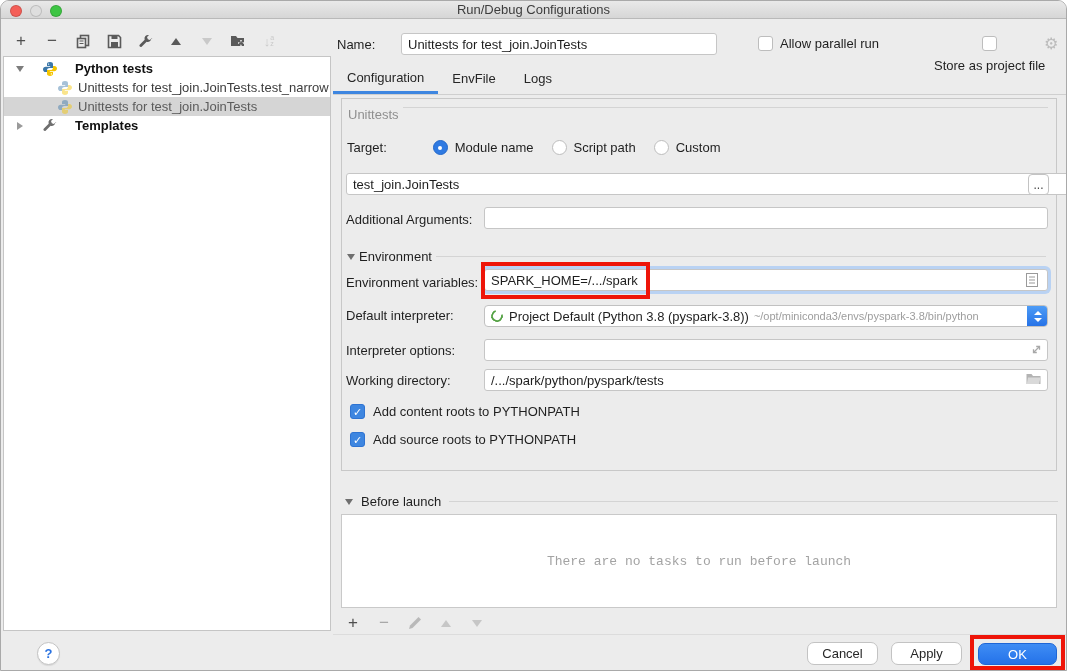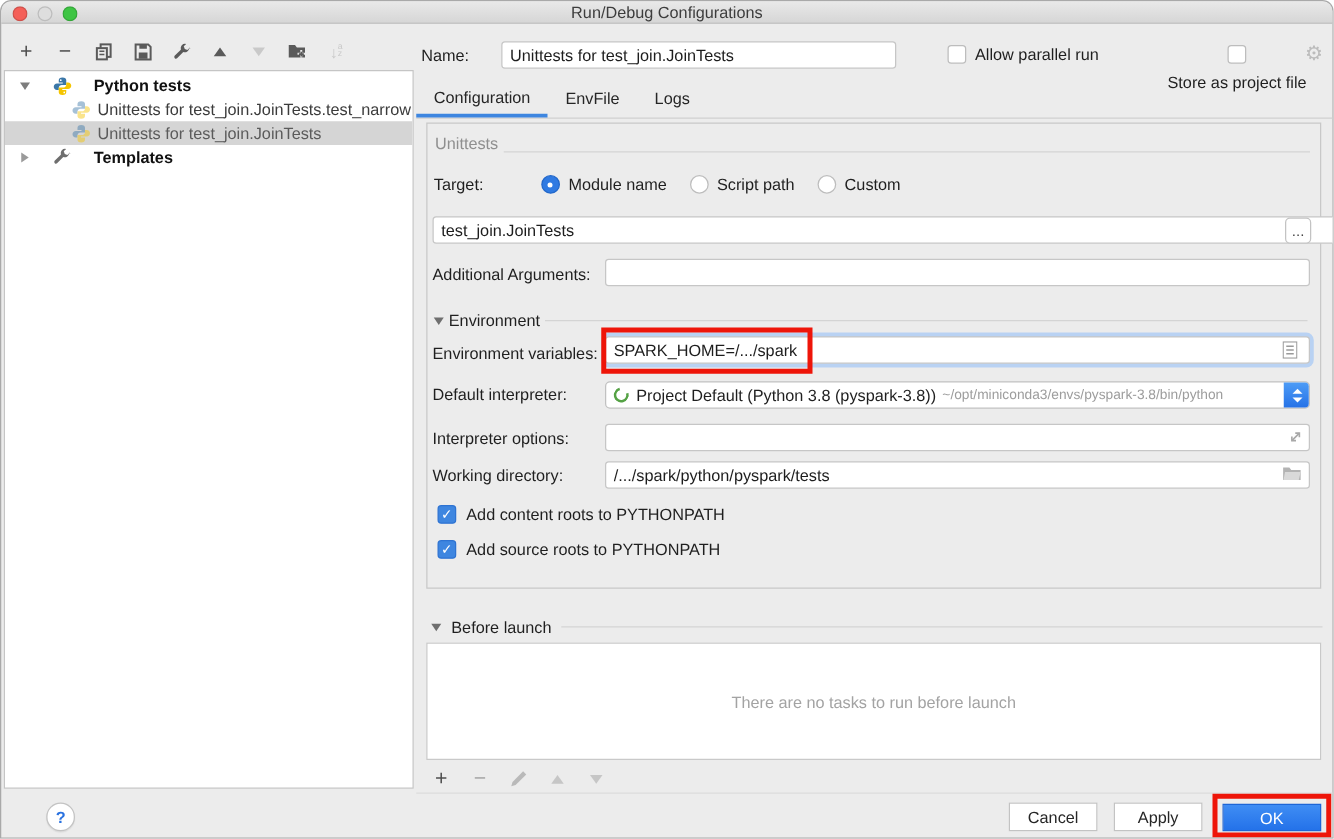--- a/index.html
+++ b/index.html
@@ -57,21 +57,21 @@
   .cbbox { width:15px; height:15px; border:1px solid #bdbdbd; border-radius:3px; background:#fff; flex:0 0 auto; }
   .cbbox.on { background:#3e86e0; border-color:#2e73d2; color:#fff; font-size:11px; line-height:14px; text-align:center; }
   .cb1 { left:421px; } .cb2 { left:597px;flex-direction:column; }
   .gear { position:absolute; left:707px; top:3px; color:#bcbcbc; font-size:16px; line-height:16px; }
 
   .tabs { position:absolute; left:0; top:44px; right:0; height:27px; border-bottom:1px solid #cfcfcf; display:flex; align-items:flex-end; }
   .tab { padding:0 14px 8px 14px; color:#262626; position:relative; }
   .tab.active { border-bottom:3px solid #3e86e0; padding-bottom:6px; }
 
   .cfg { position:absolute; left:8px; top:74px; width:716px; height:373px; border:1px solid #c8c8c8; }
-  .group-row { position:absolute; left:6px; right:8px; top:8px; display:flex; align-items:flex-end; gap:4px; }
+  .group-row { position:absolute; left:6px; right:8px; top:8px; display:flex; align-items:flex-start; gap:4px; }
   .group-title { color:#8f8f8f; }
   .hline { flex:1; height:1px; background:#d4d4d4; }
 
   .target-row { position:absolute; left:5px; top:41px; display:flex; align-items:center; gap:18px; }
   .target-row .lbl { margin-right:28px; }
   .radio-item { display:flex; align-items:center; gap:7px; }
   .radio { width:15px; height:15px; border-radius:50%; border:1px solid #bdbdbd; background:#fff; position:relative; flex:0 0 auto; }
   .radio.on { background:#2f7ae2; border-color:#2368ca; }
   .radio.on::after { content:""; position:absolute; left:4.5px; top:4.5px; width:4px; height:4px; border-radius:50%; background:#fff; }
 
@@ -107,27 +107,27 @@
   .expand-icon { position:absolute; left:688px; top:244px; }
   .wd-lbl { position:absolute; left:4px; top:274px; }
   .wd-field { position:absolute; left:142px; top:270px; width:564px; padding-right:26px; }
   .folder-icon { position:absolute; left:684px; top:274px; }
 
   .pp-cb { position:absolute; left:8px; display:flex; align-items:center; gap:8px; }
   .pp1 { top:305px; } .pp2 { top:333px; }
 
   .bl-row { position:absolute; left:12px; right:10px; top:470px; display:flex; align-items:center; gap:8px; }
   .bl-panel { position:absolute; left:8px; top:490px; width:716px; height:94px; background:#fff; border:1px solid #c9c9c9;
-              display:flex; align-items:center; justify-content:center; }
+              display:flex; align-items:center; justify-content:center;font-family:Liberation Mono, monospace; }
   .bl-empty { color:#a3a3a3; }
   .bl-toolbar { position:absolute; left:12px; top:591px; display:flex; align-items:center; gap:15px; height:16px; }
   .dim { opacity:.45; }
 
   .footline { position:absolute; left:0; right:0; top:610px; height:1px; background:#dcdcdc; }
-  .btn { position:absolute; height:23px; background:#ffffff; border:1px solid #c3c3c3; border-radius:0;
+  .btn { position:absolute; height:23px; background:#ffffff; border:1px solid #c3c3c3; border-radius:7px;
          font:13px "Liberation Sans","DejaVu Sans",sans-serif; color:#262626; display:flex; align-items:center; justify-content:center; }
   .btn-cancel { left:474px; top:618px; width:71px; }
   .btn-apply  { left:558px; top:618px; width:71px; }
   .btn-ok { left:645px; top:619px; width:79px; height:22px; background:linear-gradient(#3f8df4,#2472e9);
             border:1px solid #1e66d6; color:#fff; }
   .redbox-ok { left:637px; top:611px; width:95px; height:35px; }
 
   svg { display:block; }
 </style>
 </head>

